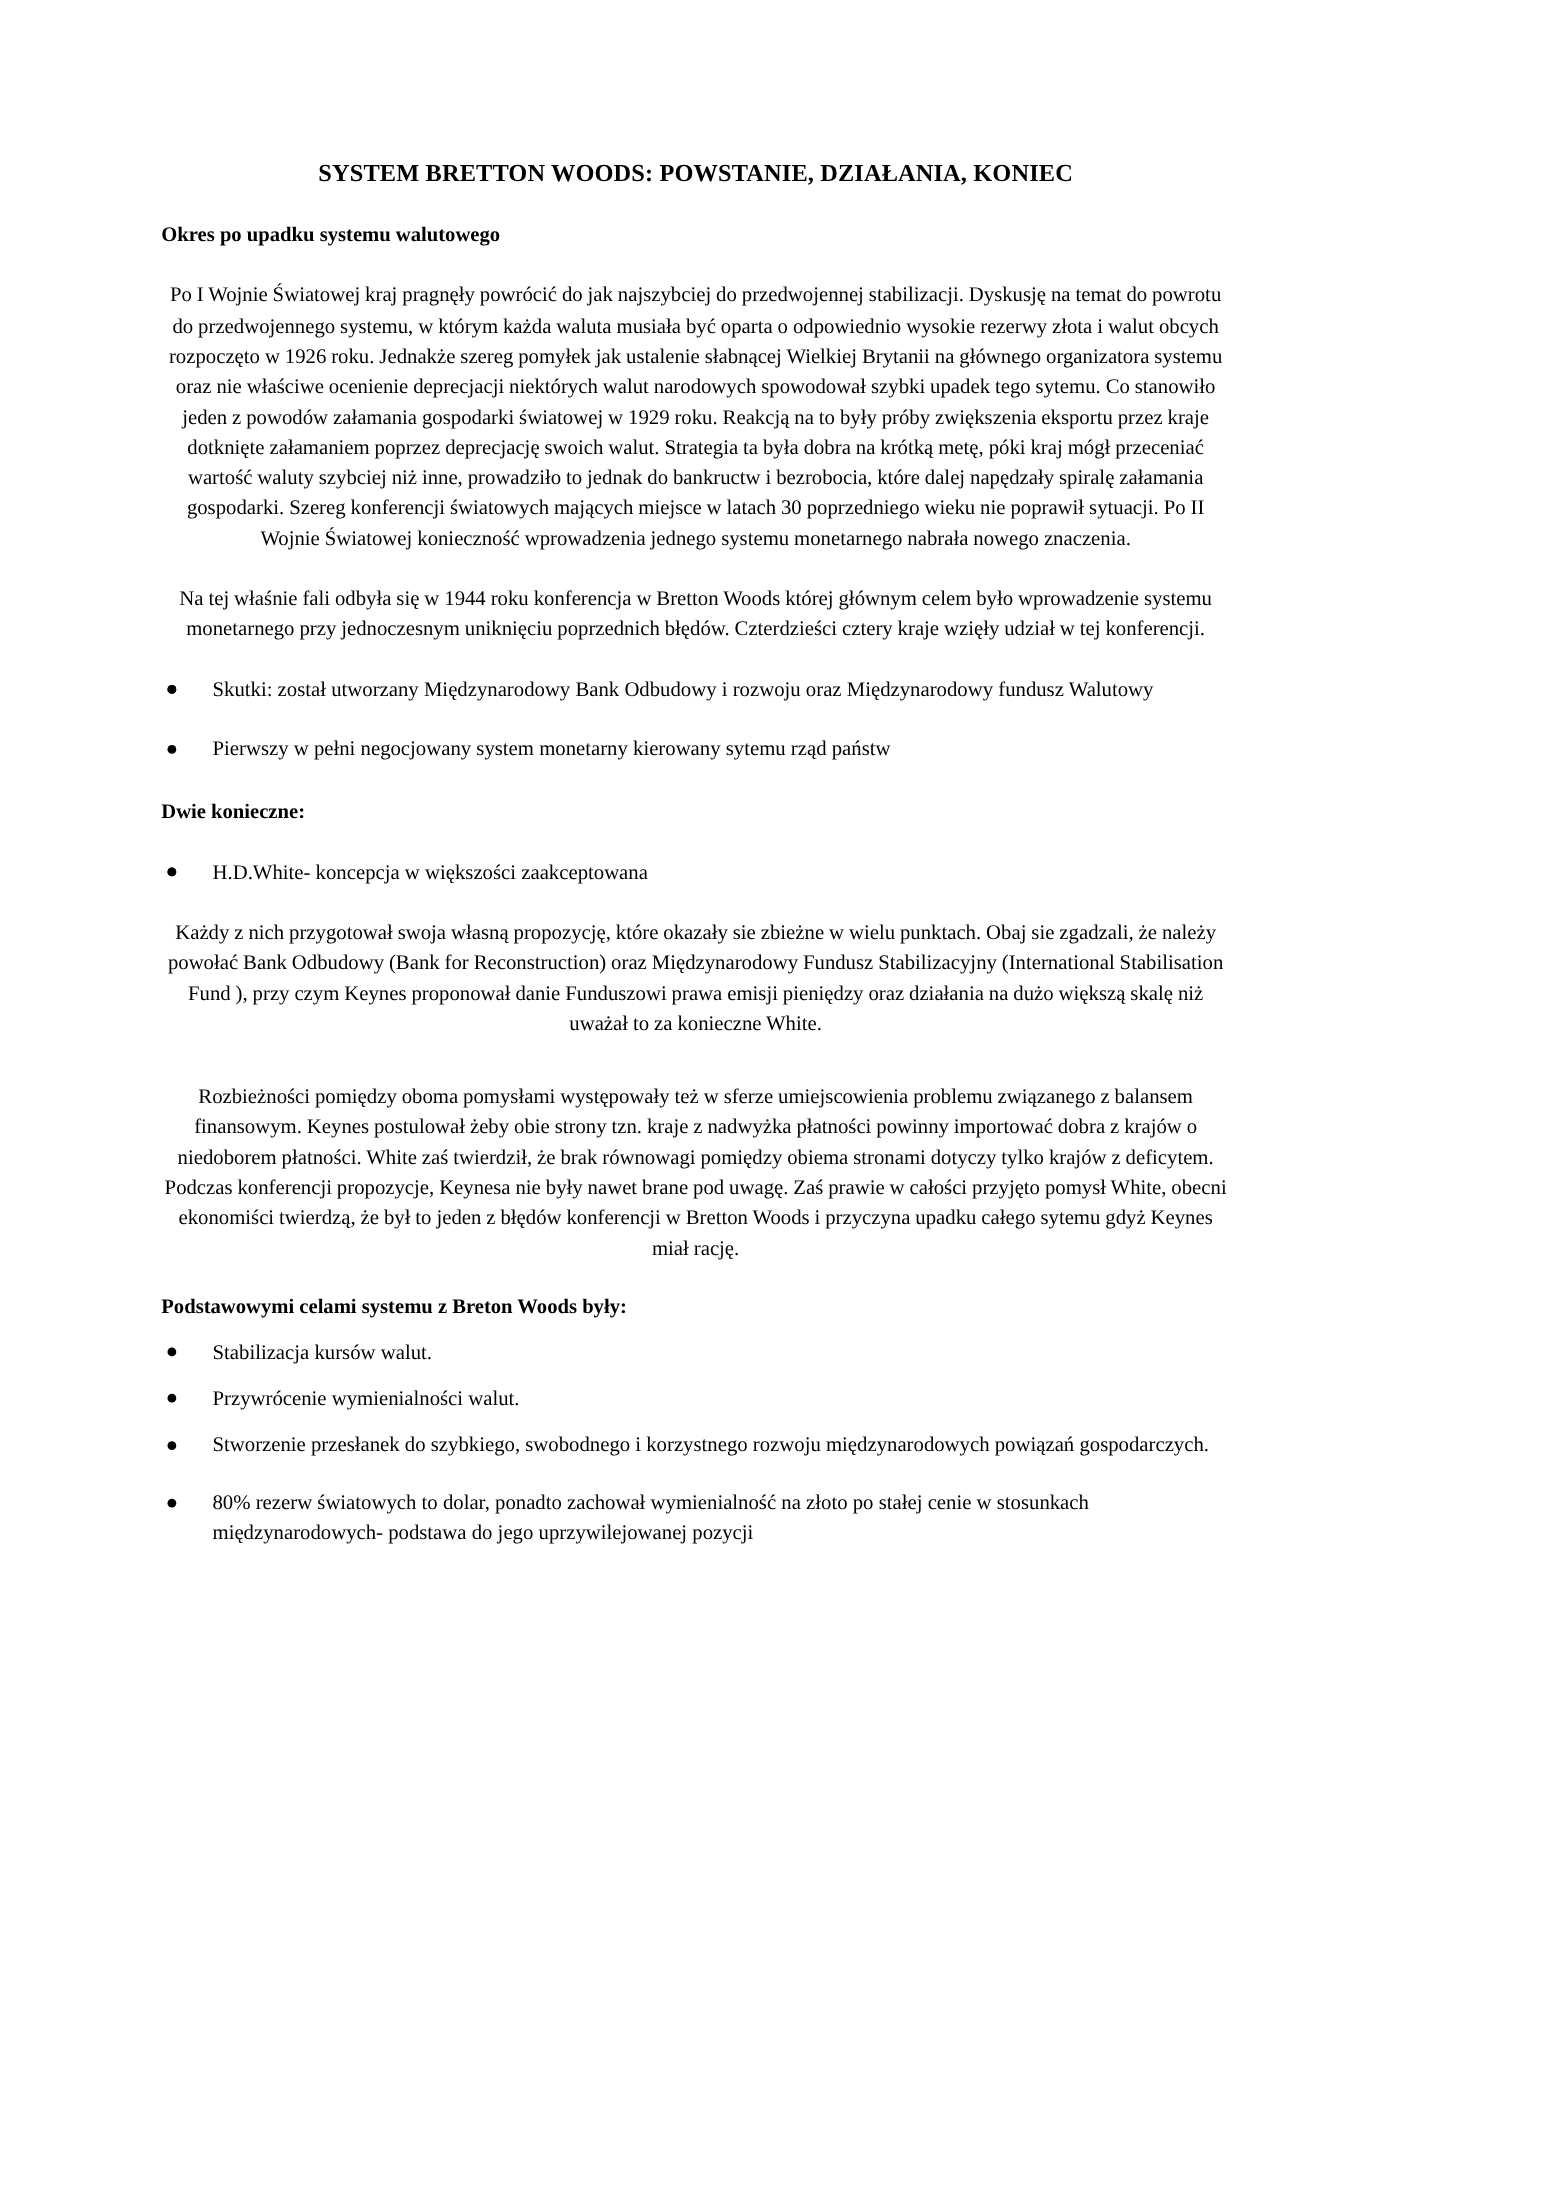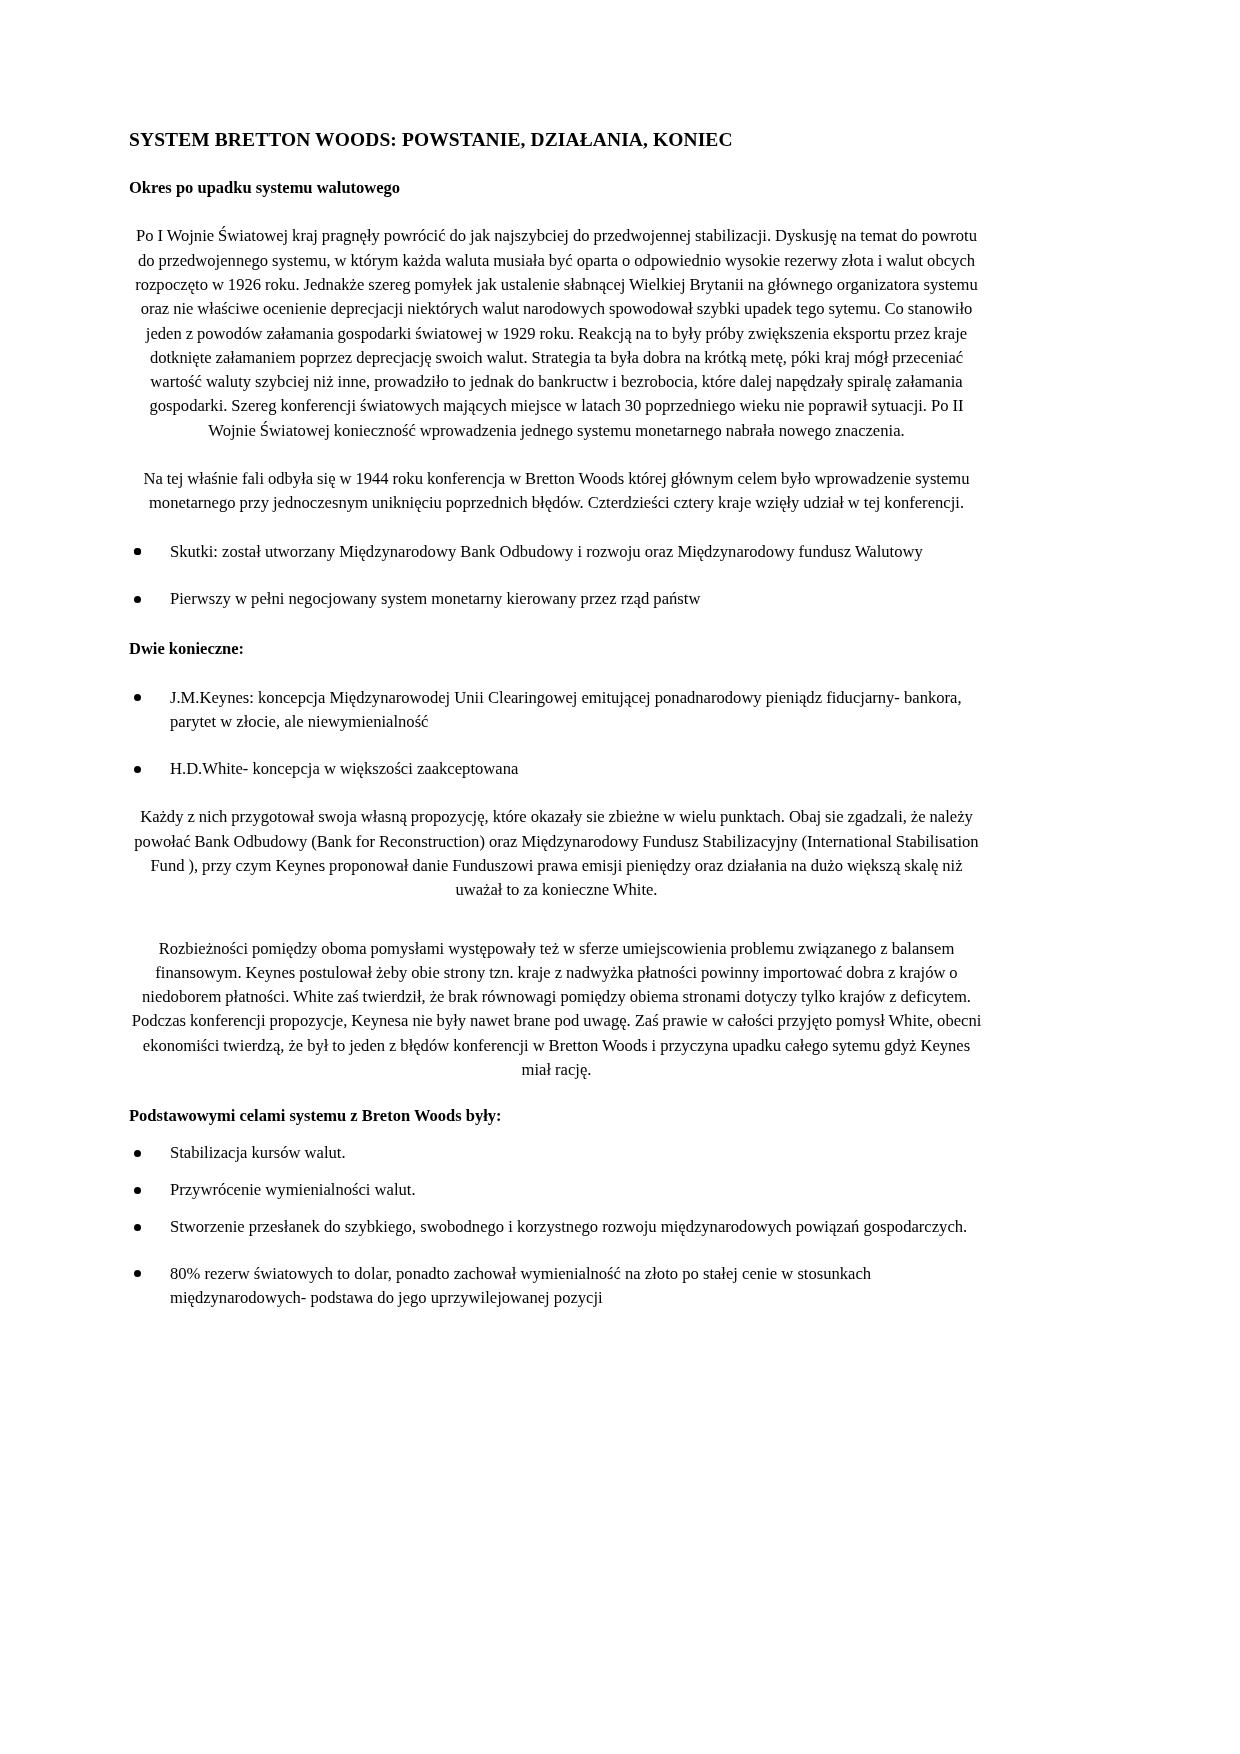--- a/index.html
+++ b/index.html
@@ -26,20 +26,21 @@
     left: 129px;
     top: 128px;
     width: 855px;
   }
   .doc-title {
     font-weight: bold;
     font-size: 19.5px;
     letter-spacing: 0.1px;
     line-height: 1.22;
     margin: 0 0 26px 0;
+    text-align: center;
   }
   .sub-heading {
     font-weight: bold;
     font-size: 16.5px;
     line-height: 1.25;
     margin: 0 0 26px 0;
   }
   p.para {
     font-size: 16.6px;
     line-height: 1.465;
@@ -106,30 +107,29 @@
     <ul class="bullets">
       <li>
         <span class="bullet-dot"></span>
       </li>
       <li>
         <span class="bullet-dot"></span>
         <span>Skutki: został utworzany Międzynarodowy Bank Odbudowy i rozwoju oraz Międzynarodowy fundusz Walutowy</span>
       </li>
       <li>
         <span class="bullet-dot"></span>
-        <span>Pierwszy w pełni negocjowany system monetarny kierowany przez rząd państw</span>
+        <span>Pierwszy w pełni negocjowany system monetarny kierowany sytemu rząd państw</span>
       </li>
     </ul>
 
     <h2 class="sub-heading block-gap">Dwie konieczne:</h2>
 
     <ul class="bullets">
       <li>
         <span class="bullet-dot"></span>
-        <span>J.M.Keynes: koncepcja Międzynarowodej Unii Clearingowej emitującej ponadnarodowy pieniądz fiducjarny- bankora, parytet w złocie, ale niewymienialność</span>
       </li>
       <li>
         <span class="bullet-dot"></span>
         <span>H.D.White- koncepcja w większości zaakceptowana</span>
       </li>
     </ul>
 
     <p class="para gap-big">Każdy z nich przygotował swoja własną propozycję, które okazały sie zbieżne w wielu punktach. Obaj sie zgadzali, że należy powołać Bank Odbudowy (Bank for Reconstruction) oraz Międzynarodowy Fundusz Stabilizacyjny (International Stabilisation Fund ), przy czym Keynes proponował danie Funduszowi prawa emisji pieniędzy oraz działania na dużo większą skalę niż uważał to za konieczne White.</p>
 
     <p class="para gap-after">Rozbieżności pomiędzy oboma pomysłami występowały też w sferze umiejscowienia problemu związanego z balansem finansowym. Keynes postulował żeby obie strony tzn. kraje z nadwyżka płatności powinny importować dobra z krajów o niedoborem płatności. White zaś twierdził, że brak równowagi pomiędzy obiema stronami dotyczy tylko krajów z deficytem. Podczas konferencji propozycje, Keynesa nie były nawet brane pod uwagę. Zaś prawie w całości przyjęto pomysł White, obecni ekonomiści twierdzą, że był to jeden z błędów konferencji w Bretton Woods i przyczyna upadku całego sytemu gdyż Keynes miał rację.</p>

